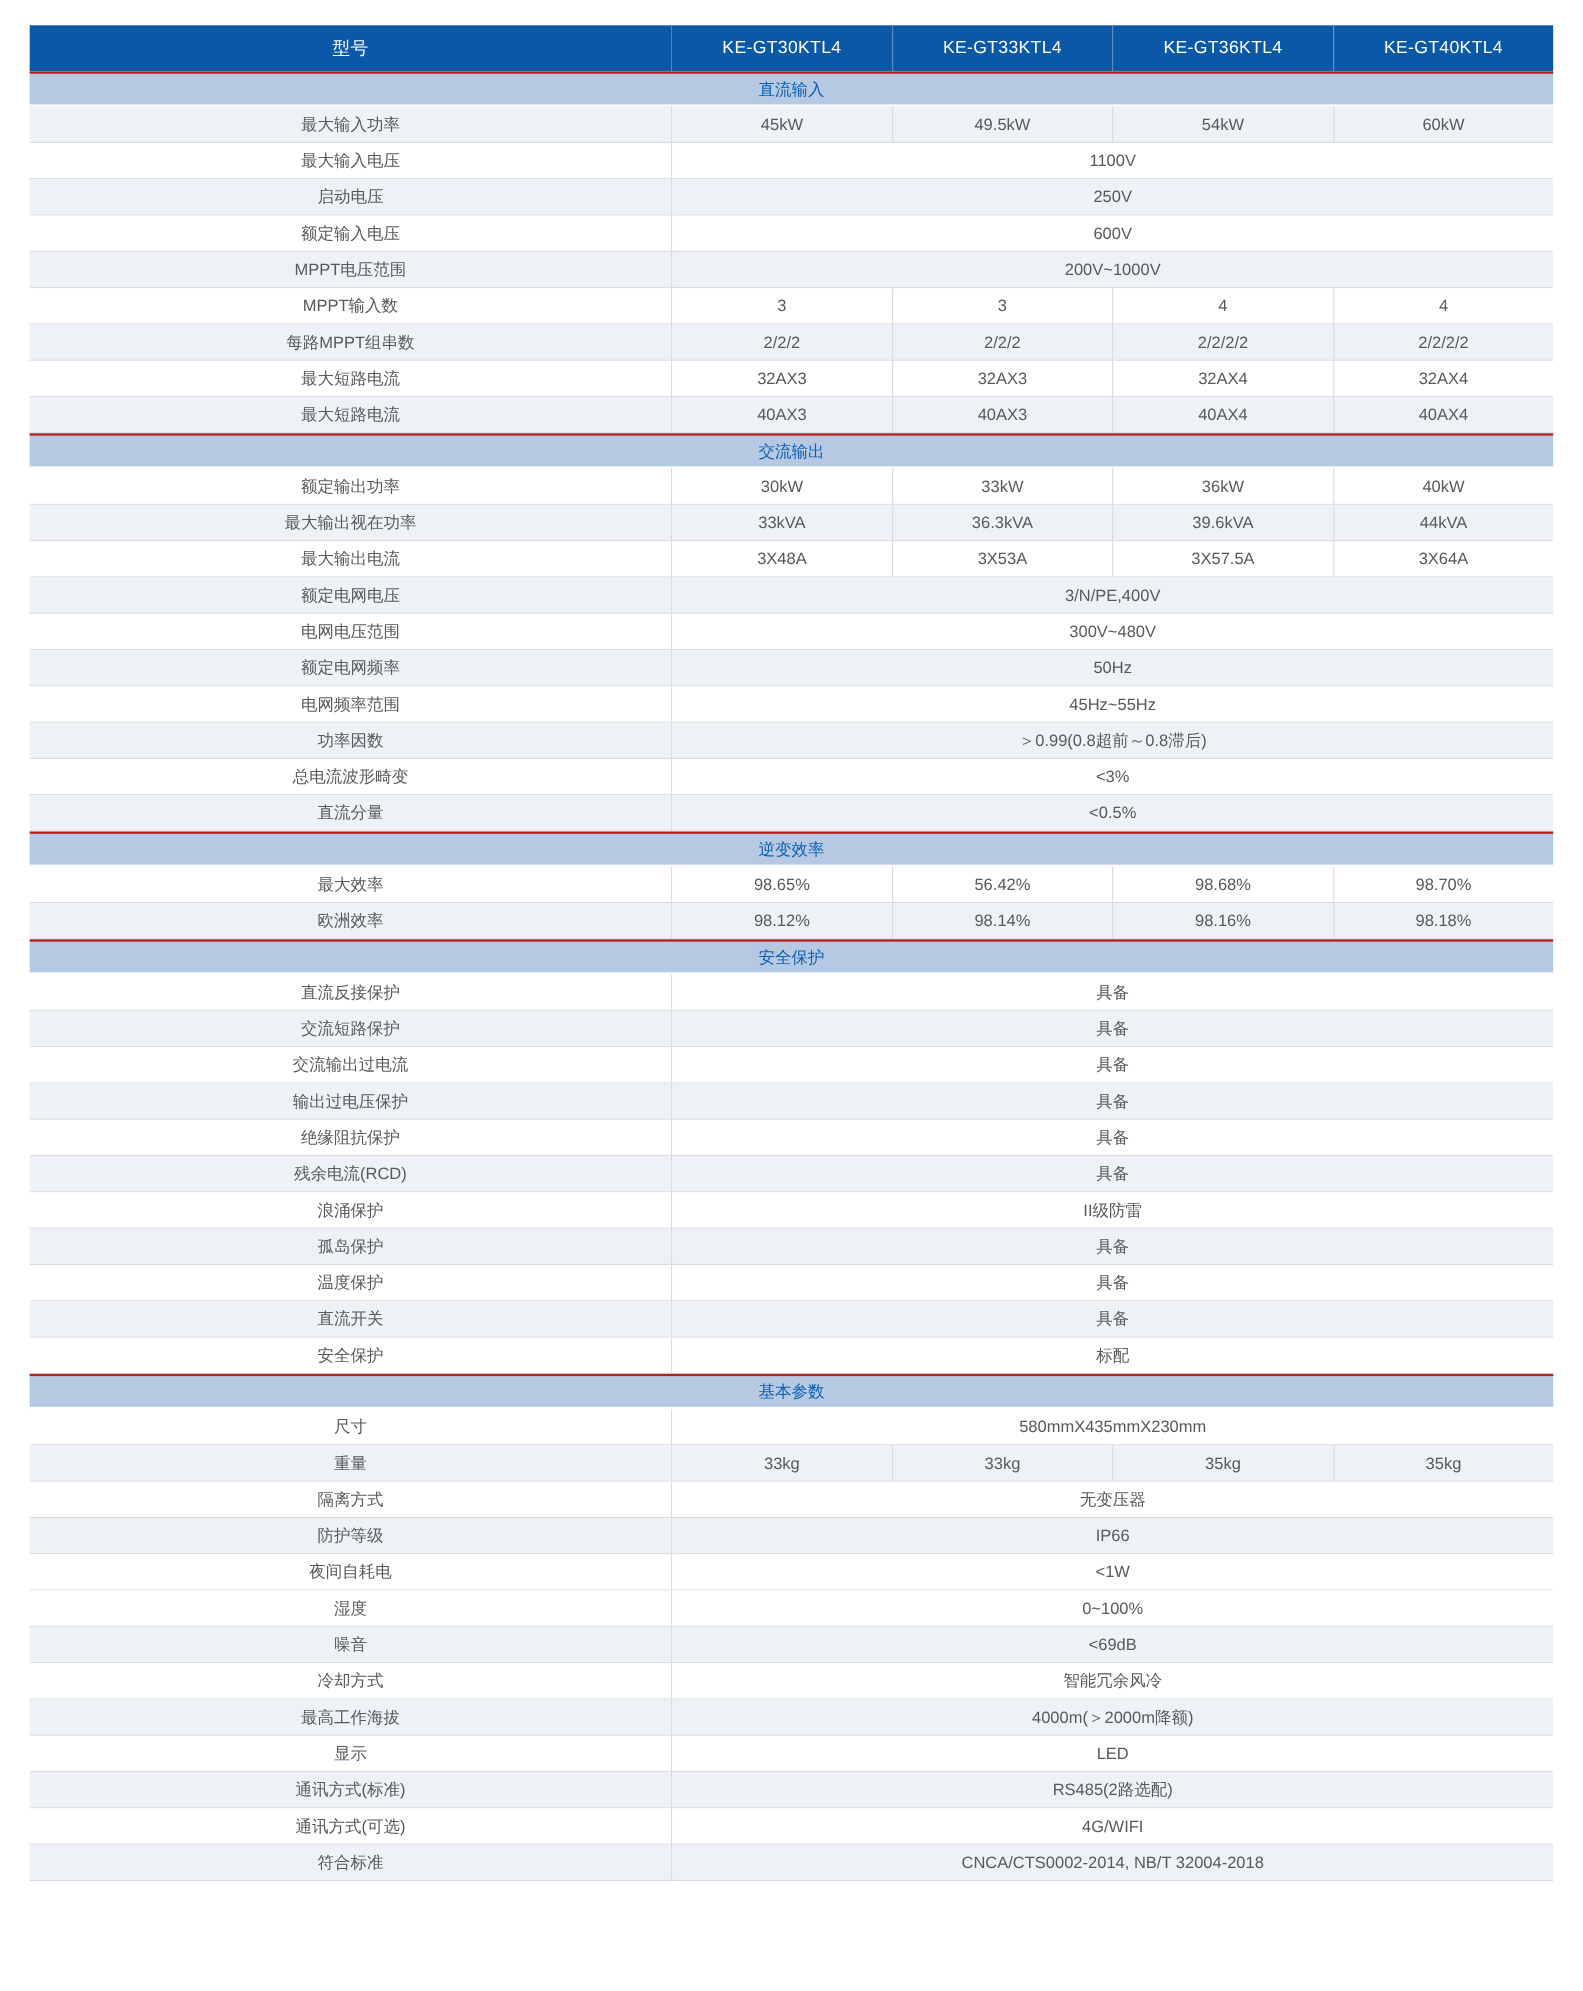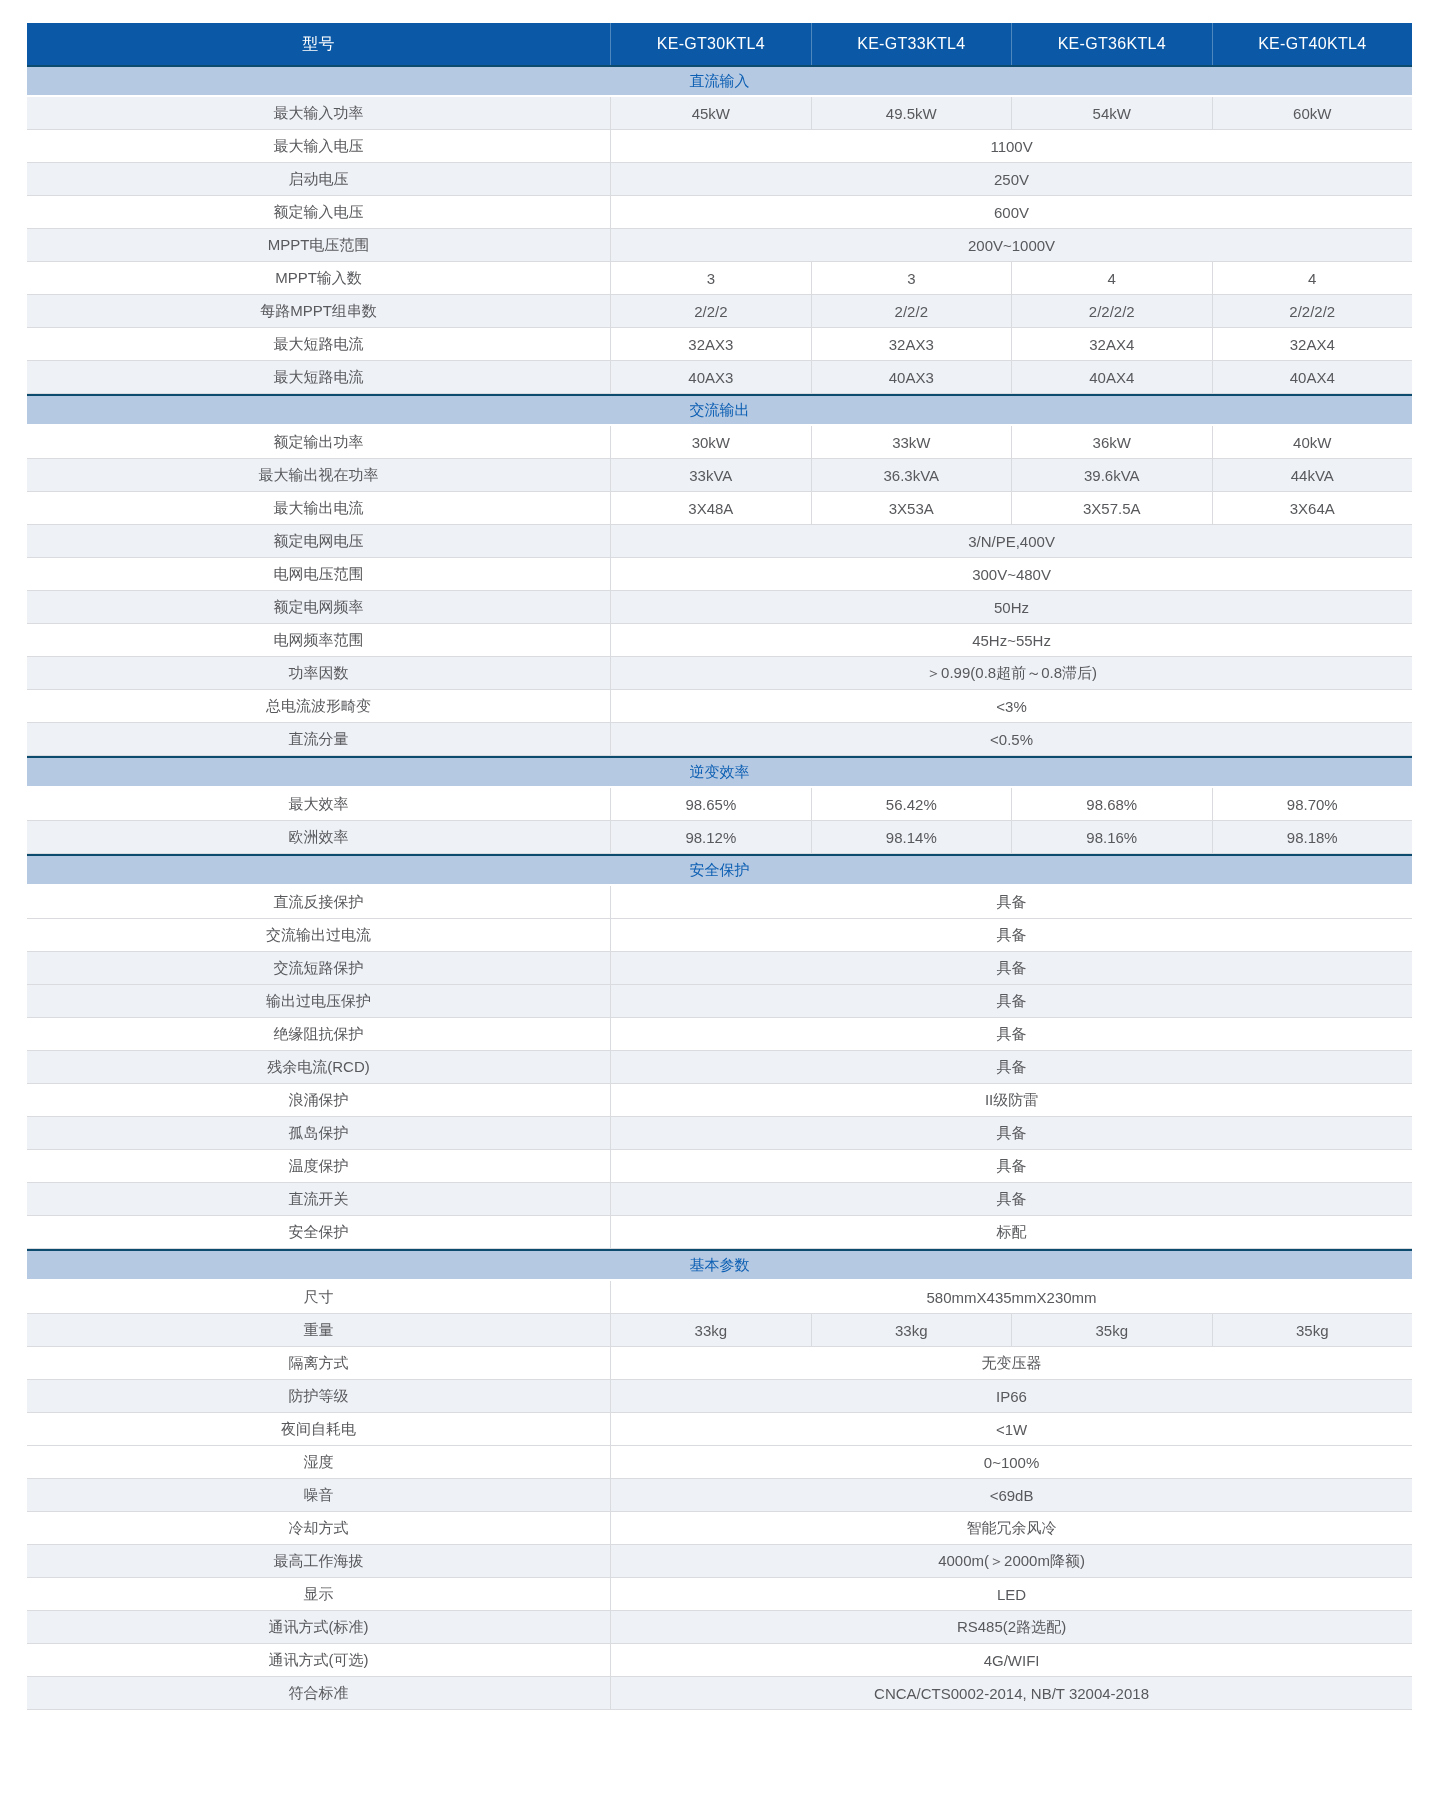--- a/index.html
+++ b/index.html
@@ -43,21 +43,21 @@
     vertical-align:middle;
     text-align:center;
     font-size:15px;
     color:var(--cell-text);
   }
   tr.banner-row td{
     background:var(--banner-bg);
     color:var(--banner-text);
     height:26px;
     font-size:15px;
-    border-top:2px solid #0c4a6e;
+    border-top:2px solid #b91c1c;
     border-bottom:2px solid #ffffff;
     margin-top:32px;
   }
   tr.data-row td{
     height:30px;
     background:var(--row-white);
     border-bottom:1px solid var(--grid-line);
   }
   tr.data-row.shaded td{background:var(--row-shaded);}
   tr.data-row td.value-cell{border-left:1px solid var(--grid-line);}
@@ -207,26 +207,26 @@
           <td class="value-cell">98.16%</td>
           <td class="value-cell">98.18%</td>
         </tr>
         <tr class="banner-row">
           <td colspan="5">安全保护</td>
         </tr>
         <tr class="data-row">
           <td class="label-cell">直流反接保护</td>
           <td colspan="4" class="value-cell">具备</td>
         </tr>
+        <tr class="data-row shaded">
+          <td class="label-cell">交流短路保护</td>
+          <td colspan="4" class="value-cell">具备</td>
+        </tr>
         <tr class="data-row">
           <td class="label-cell">交流输出过电流</td>
-          <td colspan="4" class="value-cell">具备</td>
-        </tr>
-        <tr class="data-row shaded">
-          <td class="label-cell">交流短路保护</td>
           <td colspan="4" class="value-cell">具备</td>
         </tr>
         <tr class="data-row shaded">
           <td class="label-cell">输出过电压保护</td>
           <td colspan="4" class="value-cell">具备</td>
         </tr>
         <tr class="data-row">
           <td class="label-cell">绝缘阻抗保护</td>
           <td colspan="4" class="value-cell">具备</td>
         </tr>

